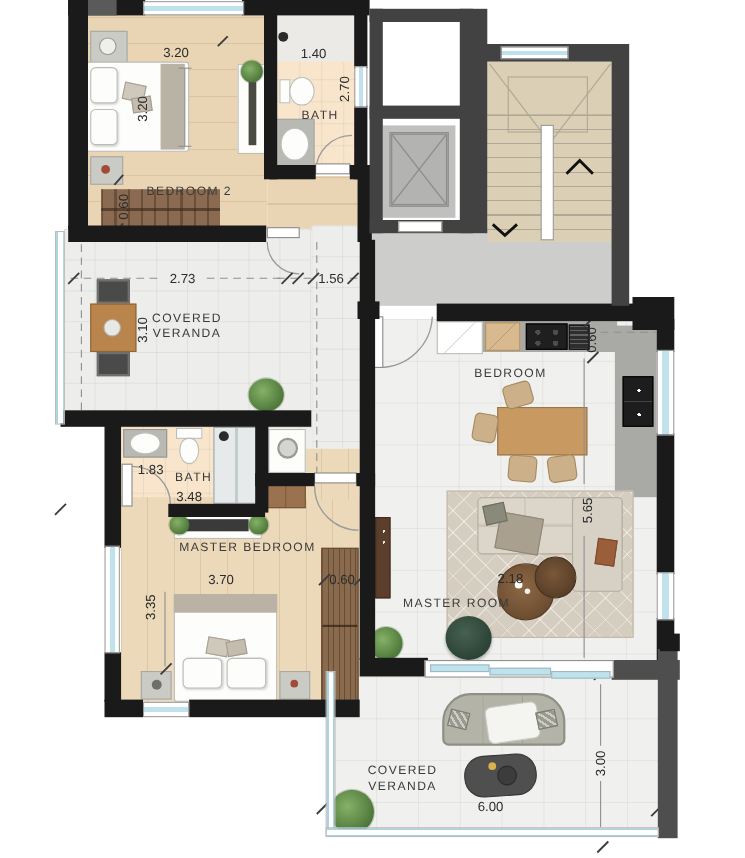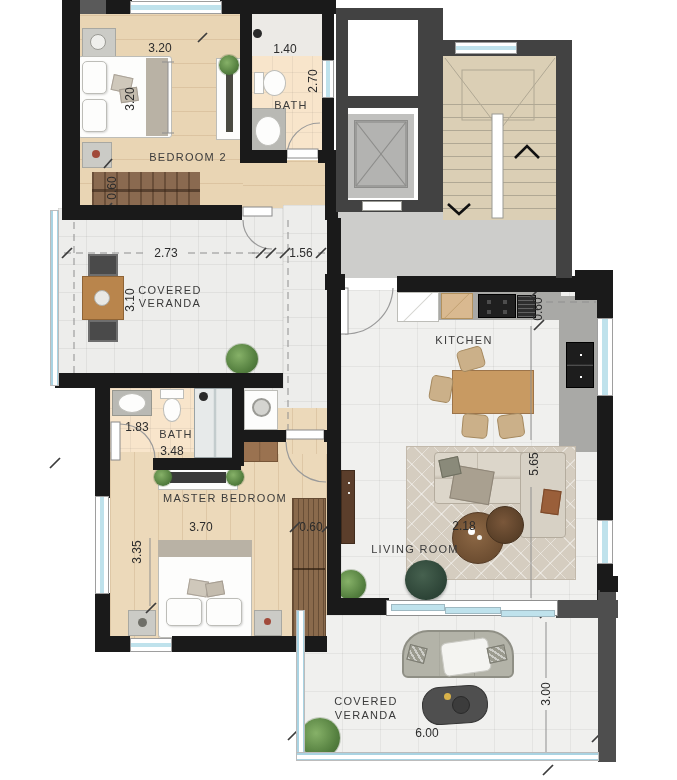--- a/index.html
+++ b/index.html
@@ -308,49 +308,49 @@
   <div class="winh" style="left:130px;top:638px;width:42px;height:14px;"></div>
   <div class="slidedoor" style="left:386px;top:600px;width:172px;height:16px;">
     <span style="left:4px;top:3px;width:52px;"></span>
     <span style="left:58px;top:6px;width:54px;"></span>
     <span style="left:114px;top:9px;width:52px;"></span>
   </div>
   <div class="railv" style="left:50px;top:210px;width:9px;height:176px;"></div>
   <div class="railv" style="left:296px;top:610px;width:9px;height:150px;"></div>
   <div class="railh" style="left:296px;top:752px;width:303px;height:9px;"></div>
 
-  <div class="label" style="left:172px;top:157px;margin-left:16px;">BEDROOM 2</div>
+  <div class="label" style="left:172px;top:174px;">BEDROOM 2</div>
   <div class="dim" style="left:160px;top:48px;">3.20</div>
   <div class="dim v" style="left:130px;top:99px;">3.20</div>
   <div class="dim v" style="left:112px;top:188px;">0.60</div>
 
   <div class="label" style="left:291px;top:105px;">BATH</div>
   <div class="dim" style="left:285px;top:49px;">1.40</div>
   <div class="dim v" style="left:313px;top:81px;">2.70</div>
 
   <div class="label" style="left:170px;top:290px;">COVERED</div>
   <div class="label" style="left:170px;top:303px;">VERANDA</div>
   <div class="dim" style="left:166px;top:253px;">2.73</div>
   <div class="dim v" style="left:130px;top:300px;">3.10</div>
   <div class="dim" style="left:301px;top:253px;">1.56</div>
 
-  <div class="label" style="left:464px;top:340px;">KITCHEN</div>
+  <div class="label" style="left:464px;top:340px;">BEDROOM</div>
   <div class="dim v" style="left:538px;top:309px;">0.60</div>
 
-  <div class="label" style="left:415px;top:549px;">LIVING ROOM</div>
+  <div class="label" style="left:415px;top:549px;">MASTER ROOM</div>
   <div class="dim v" style="left:534px;top:464px;">5.65</div>
   <div class="dim" style="left:464px;top:526px;">2.18</div>
 
   <div class="dim" style="left:137px;top:427px;">1.83</div>
   <div class="label" style="left:176px;top:434px;">BATH</div>
   <div class="dim" style="left:172px;top:451px;">3.48</div>
 
   <div class="label" style="left:205px;top:498px;padding-left:40px;">MASTER BEDROOM</div>
   <div class="dim" style="left:201px;top:527px;">3.70</div>
   <div class="dim v" style="left:137px;top:552px;">3.35</div>
   <div class="dim" style="left:311px;top:527px;">0.60</div>
 
   <div class="label" style="left:366px;top:701px;">COVERED</div>
   <div class="label" style="left:366px;top:715px;">VERANDA</div>
-  <div class="dim" style="left:427px;top:733px;">6.00</div>
+  <div class="dim" style="left:446px;top:733px;">6.00</div>
   <div class="dim v" style="left:546px;top:694px;">3.00</div>
 
 </div>
 
 </body></html>

